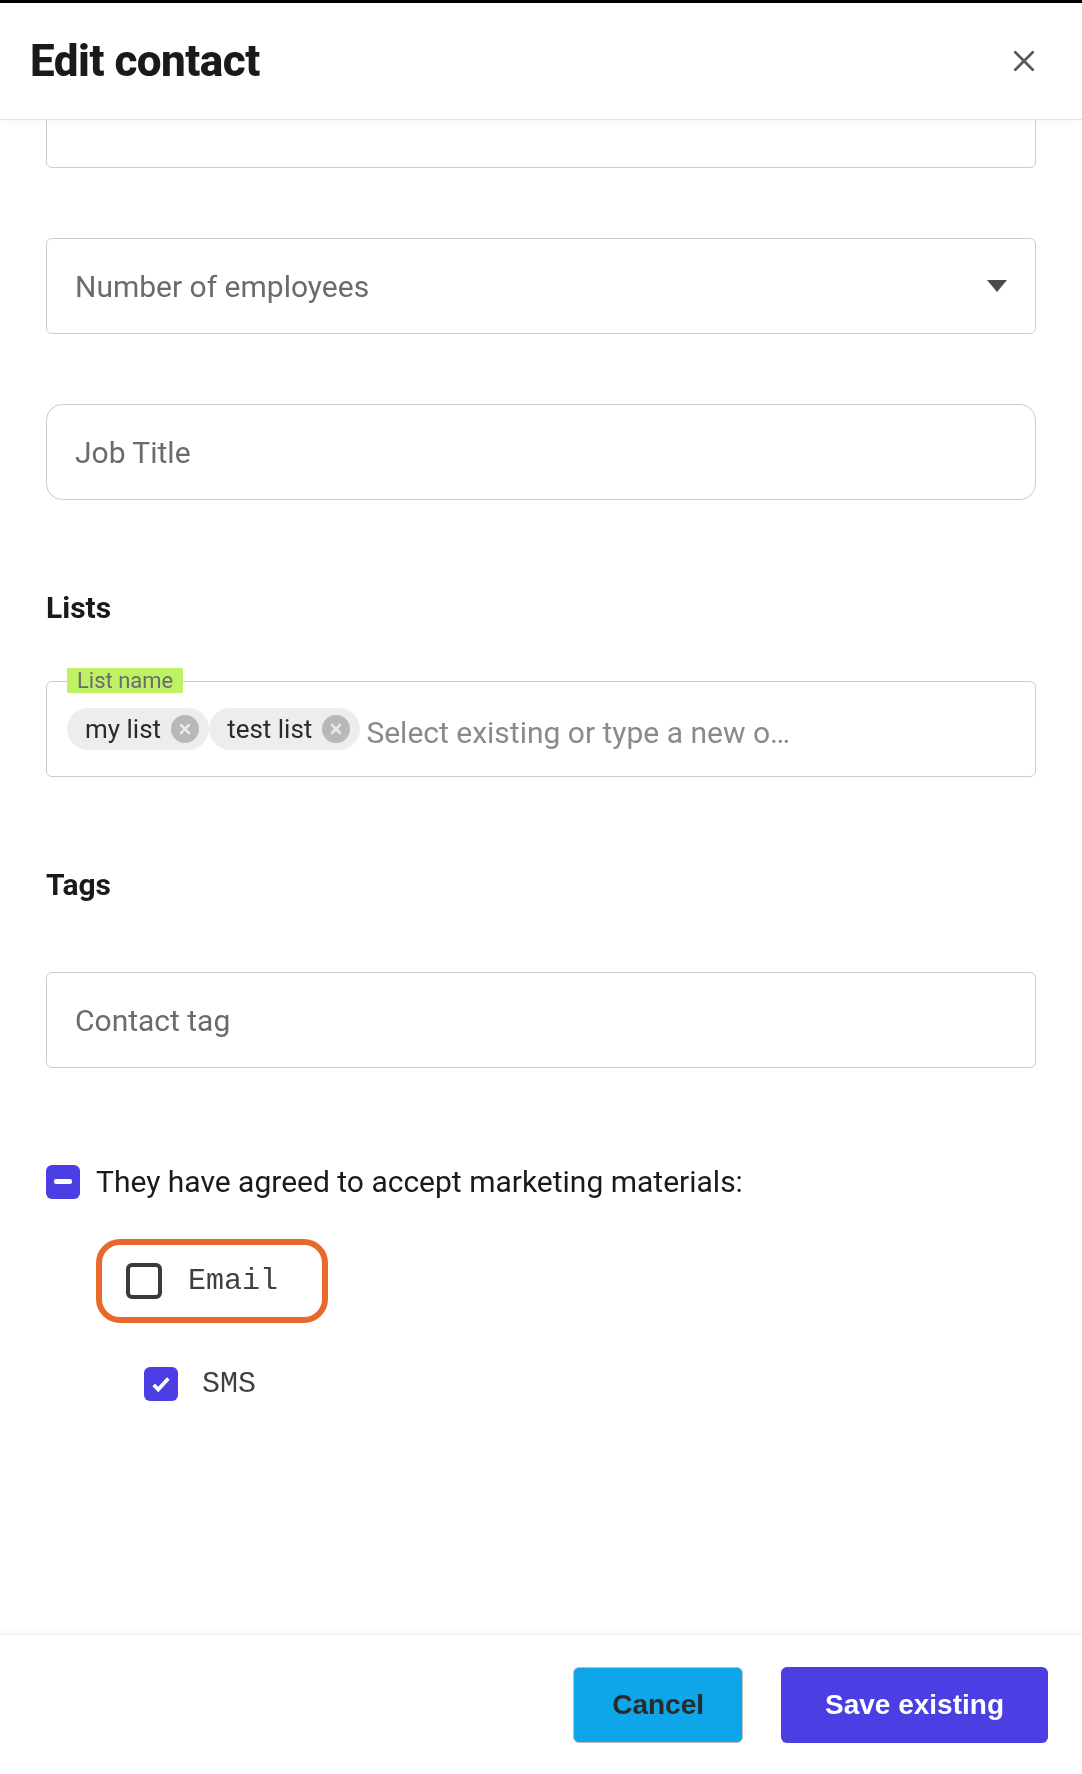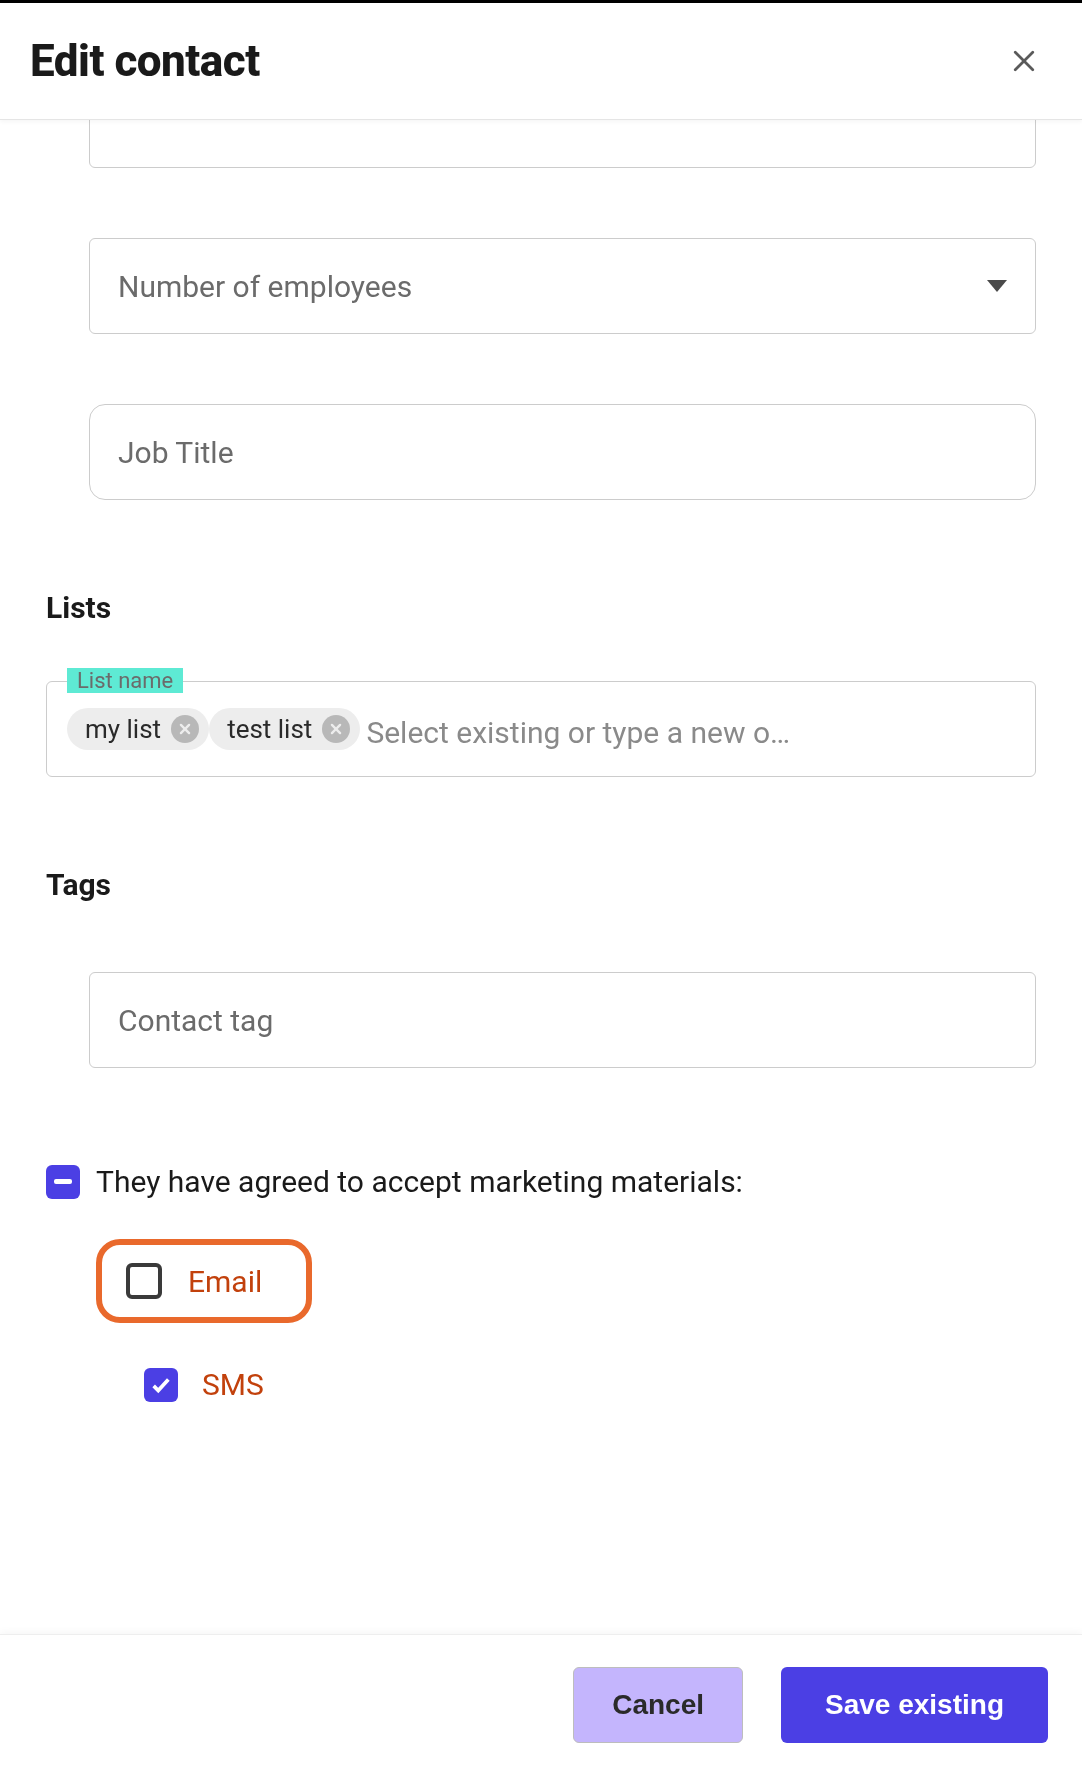--- a/index.html
+++ b/index.html
@@ -50,21 +50,20 @@
     .field {
       border: 1px solid #ccc;
       border-radius: 6px;
       height: 96px;
       display: flex;
       align-items: center;
       padding: 17px 28px;
       margin-top: 0;
       position: relative;
       background: #fff;
-      margin-left: 43px;
     }
     .field-placeholder {
       font-size: 30px;
       color: #6b6b6b;
     }
     .field.cutoff {
       margin-top: -40px;
       height: 88px;
       align-items: flex-start;
       padding-top: 0;
@@ -90,21 +89,21 @@
       border: 1px solid #ccc;
       border-radius: 6px;
       margin-top: 56px;
       padding: 26px 20px 26px 20px;
       position: relative;
     }
     .fieldset-legend {
       position: absolute;
       top: -14px;
       left: 20px;
-      background: #5eead4;
+      background: #bef264;
       padding: 0 10px;
       font-size: 22px;
       color: #6b6b6b;
     }
     .chip-row {
       display: flex;
       align-items: flex-end;
       flex-wrap: wrap;
     }
     .chip {
@@ -182,21 +181,22 @@
     .checkbox-checked {
       width: 34px; height: 34px;
       background: #4b3fe4;
       border-radius: 6px;
       display: flex; align-items: center; justify-content: center;
       flex-shrink: 0;
     }
     .checkbox-checked svg { width: 22px; height: 22px; stroke: #fff; stroke-width: 4; fill: none; }
     .checkbox-label {
       font-size: 30px;
-      color: #c2410c;
+      color: #404040;
+      font-family: Liberation Mono, monospace;
     }
     .footer {
       position: absolute;
       bottom: 0; left: 0; right: 0;
       height: 140px;
       border-top: 1px solid #eee;
       background: #fff;
       display: flex;
       align-items: center;
       justify-content: flex-end;
@@ -210,21 +210,21 @@
       font-size: 28px;
       font-weight: 600;
       display: inline-flex;
       align-items: center;
       justify-content: center;
       cursor: pointer;
       padding: 0 38px;
     }
     .btn-secondary {
       border: 1px solid #bdbdbd;
-      background: #c4b5fd;
+      background: #0ea5e9;
       color: #2a2a2a;
     }
     .btn-primary {
       border: none;
       background: #4b3fe4;
       color: #fff;
       padding: 0 44px;
     }
     .field-tags { margin-top: 70px; }
   </style>

